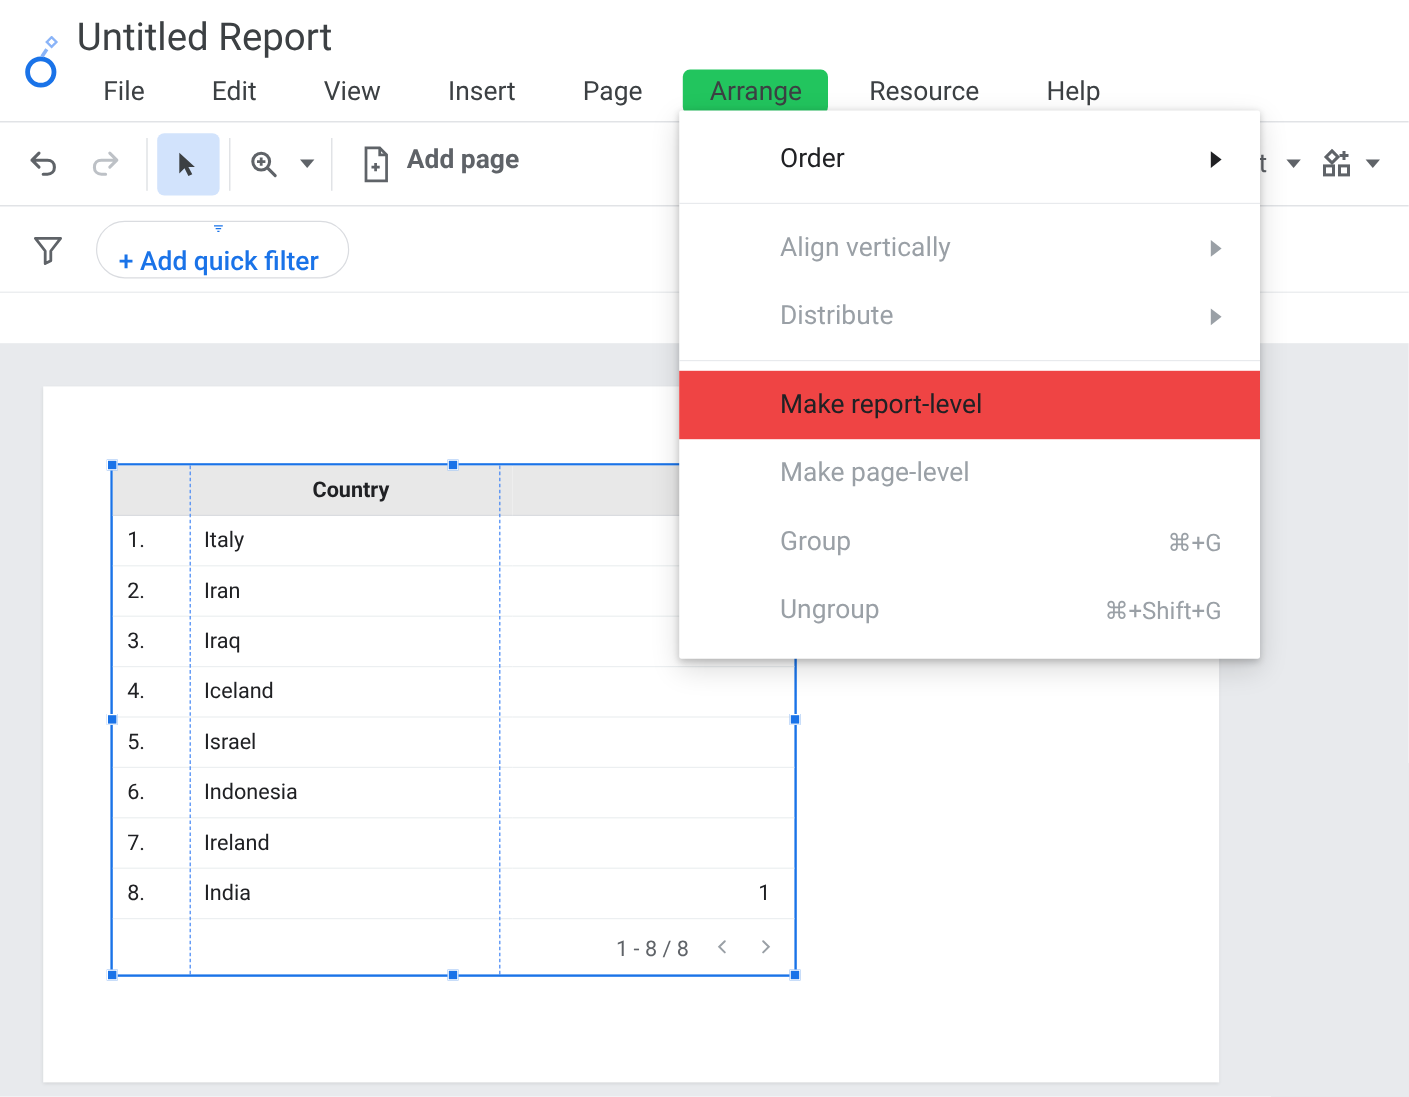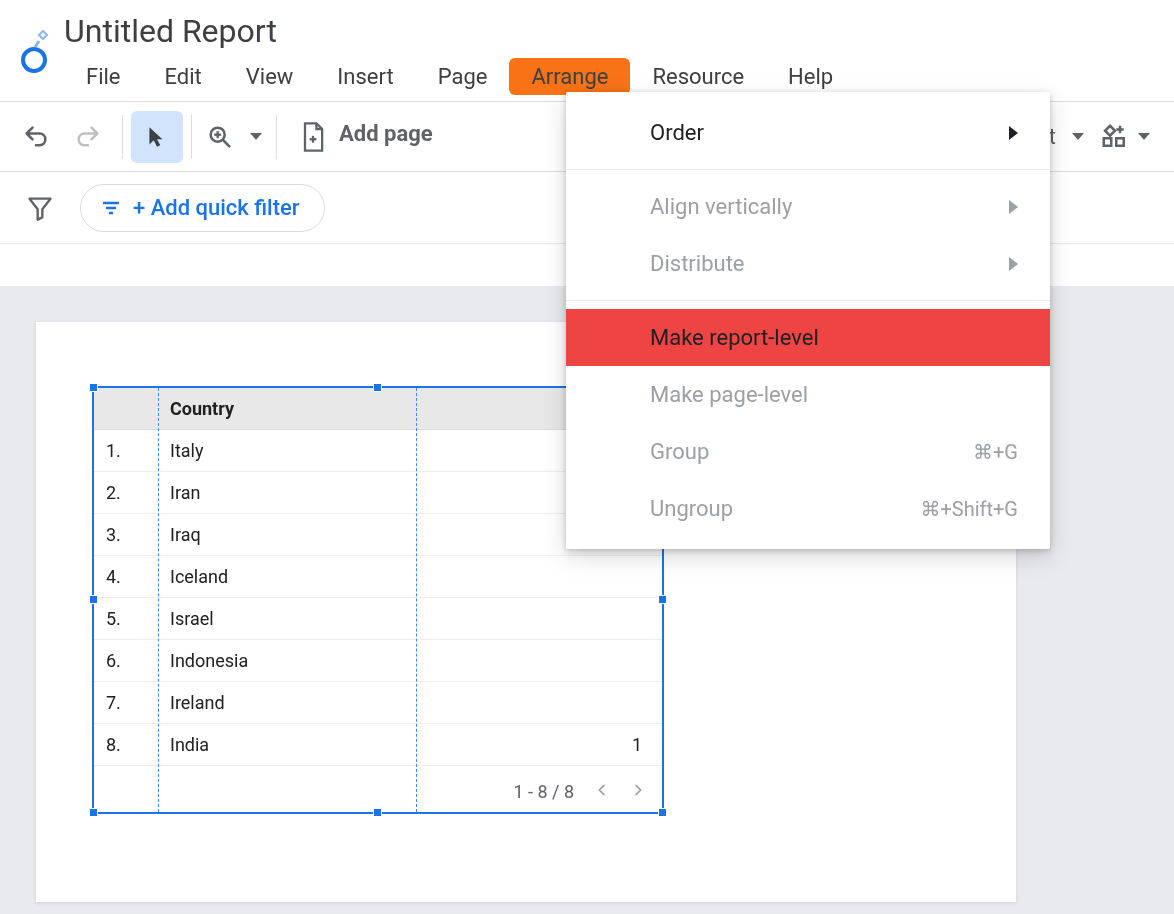--- a/index.html
+++ b/index.html
@@ -9,23 +9,23 @@
       color: #202124;
       overflow: hidden;
       position: relative;
       width: 1174px;
       height: 914px;
     }
     .header { display: flex; align-items: center; padding: 8px 0 0 12px; }
     .logo { width: 44px; height: 56px; display: flex; align-items: center; justify-content: center; }
     .title-area { margin-left: 8px; padding-top: 4px; }
     .doc-title { font-size: 32px; font-weight: 400; color: #3c4043; margin-bottom: 8px; }
-    .menubar { display: flex; gap: 0; font-size: 22px; }
+    .menubar { display: flex; gap: 12px; font-size: 22px; }
     .menu-item { padding: 6px 22px; border-radius: 6px; cursor: pointer; color: #3c4043; position: relative; }
-    .menu-item.active { background: #f97316; }
+    .menu-item.active { background: #22c55e; }
     .menubar-divider { border-bottom: 1px solid #dadce0; margin-top: 6px; }
     .toolbar { display: flex; align-items: center; height: 70px; padding: 0 10px; border-bottom: 1px solid #dadce0; position: relative; }
     .tb-btn { width: 52px; height: 52px; display: flex; align-items: center; justify-content: center; border-radius: 6px; cursor: pointer; color: #5f6368; }
     .tb-btn.selected { background: #d2e3fc; color: #3c4043; }
     .tb-btn.disabled { color: #bdc1c6; cursor: default; }
     .tb-sep { width: 1px; height: 44px; background: #dadce0; margin: 0 8px; }
     .dropdown-caret {
       width: 0; height: 0;
       border-left: 6px solid transparent;
       border-right: 6px solid transparent;
@@ -36,21 +36,21 @@
     .add-page-label { font-size: 22px; color: #5f6368; }
     .toolbar-right { position: absolute; right: 20px; display: flex; align-items: center; gap: 12px; }
     .filter-row { display: flex; align-items: center; height: 72px; padding: 0 16px; border-bottom: 1px solid #e8eaed; }
     .filter-icon-btn { width: 48px; height: 48px; display: flex; align-items: center; justify-content: center; color: #5f6368; }
     .quick-filter-pill {
       border: 1px solid #dadce0;
       border-radius: 24px;
       height: 48px;
       display: flex; align-items: center;
       padding: 0 24px 0 18px; gap: 10px;
-      cursor: pointer; margin-left: 16px;
+      cursor: pointer; margin-left: 16px; flex-direction: column;
     }
     .quick-filter-label { color: #1a73e8; font-weight: 500; font-size: 22px; }
     .quick-filter-pill svg { stroke: #1a73e8; }
     .canvas-area { background: #e8eaed; position: absolute; top: 286px; left: 0; right: 0; bottom: 0; }
     .page-surface {
       position: absolute; top: 36px; left: 36px;
       width: 980px; height: 580px; background: #fff;
       box-shadow: 0 1px 3px rgba(60,64,67,.15);
     }
     .selected-table {
@@ -67,21 +67,21 @@
     .sel-handle.ne { top: -5px; right: -5px; }
     .sel-handle.w { top: calc(50% - 5px); left: -5px; }
     .sel-handle.e { top: calc(50% - 5px); right: -5px; }
     .sel-handle.sw { bottom: -5px; left: -5px; }
     .sel-handle.s { bottom: -5px; left: calc(50% - 5px); }
     .sel-handle.se { bottom: -5px; right: -5px; }
     .col-guide { position: absolute; top: 0; bottom: 0; border-left: 1px dashed #4285f4; }
     .col-guide.g1 { left: 64px; }
     .col-guide.g2 { left: 322px; }
     .data-table { width: 100%; border-collapse: collapse; font-size: 18px; }
-    .data-table th { background: #e8e8e8; text-align: left; padding: 10px 12px; font-weight: 700; border-bottom: 1px solid #dadce0; }
+    .data-table th { background: #e8e8e8; text-align: center; padding: 10px 12px; font-weight: 700; border-bottom: 1px solid #dadce0; }
     .data-table th.idx { width: 64px; }
     .data-table th.record { text-align: right; padding-right: 20px; }
     .data-table td { padding: 10px 12px; border-bottom: 1px solid #eceff1; }
     .data-table td.idx { width: 64px; text-align: left; }
     .data-table td.rc { text-align: right; padding-right: 20px; }
     .pager { position: absolute; bottom: 10px; right: 16px; display: flex; align-items: center; gap: 20px; color: #5f6368; font-size: 18px; }
     .pager-btn { cursor: pointer; color: #9aa0a6; }
     .dropdown-menu {
       position: absolute; top: 92px; left: 566px;
       width: 484px; background: #fff;

